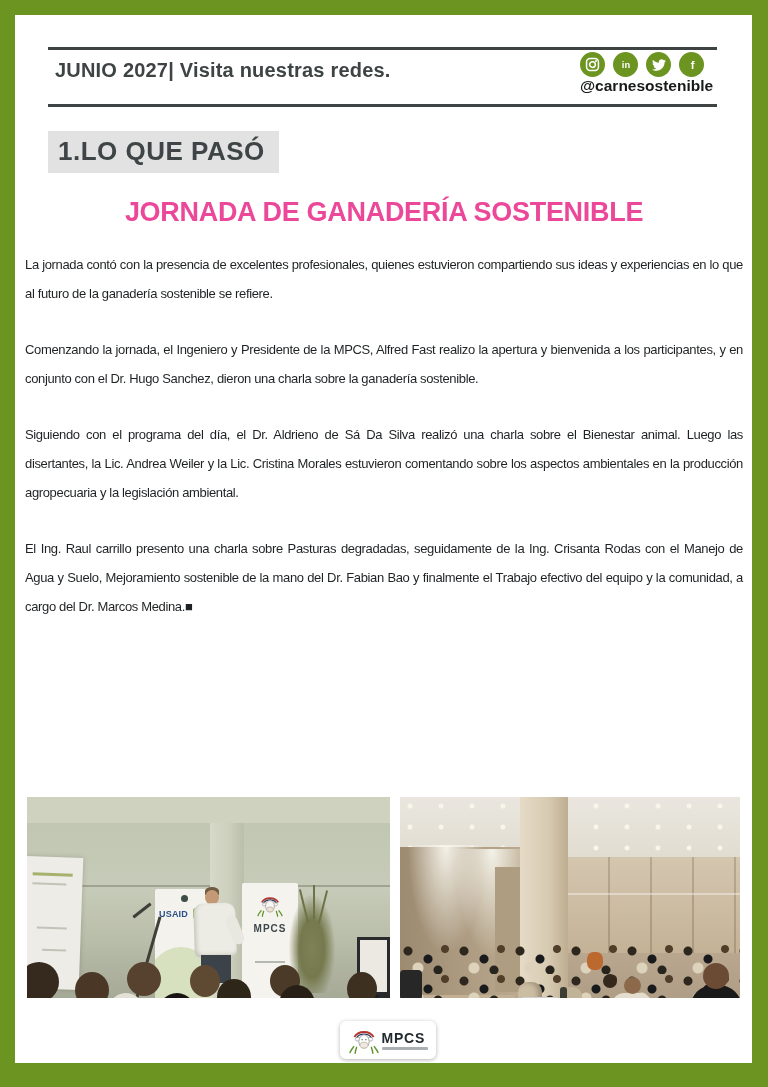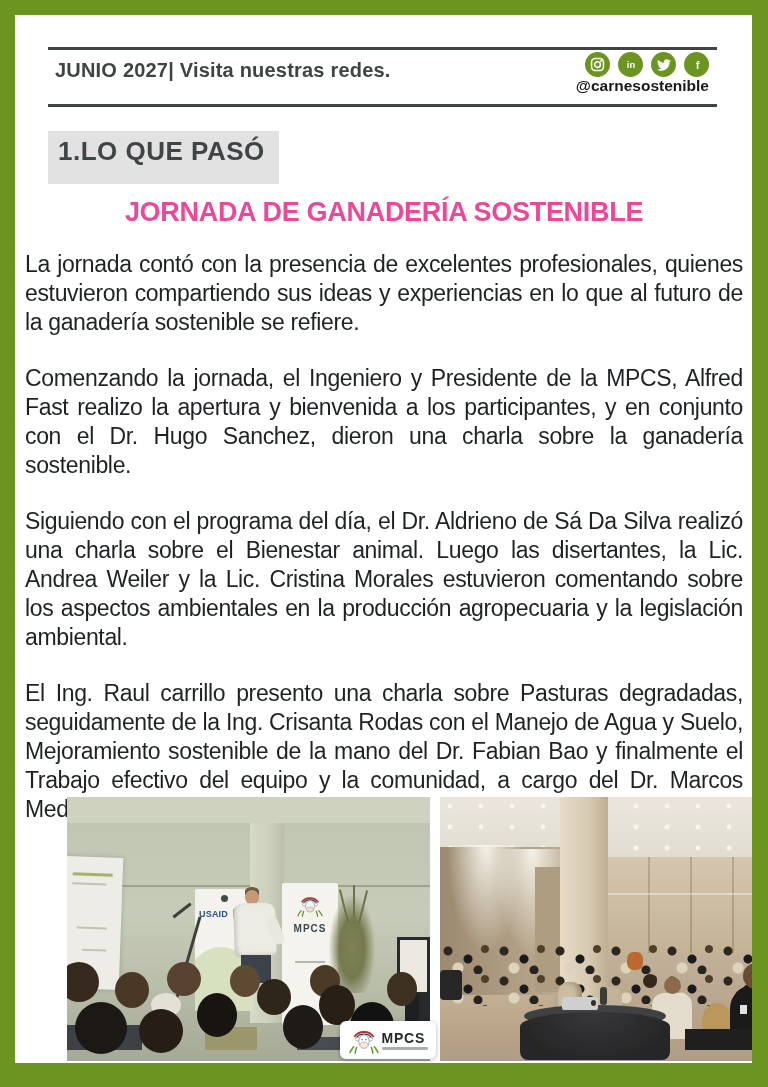--- a/index.html
+++ b/index.html
@@ -6,38 +6,38 @@
   .page{position:relative;width:768px;height:1087px;background:#fff;overflow:hidden;
         font-family:"Liberation Sans","DejaVu Sans",sans-serif;}
   .frame{position:absolute;inset:0;border-style:solid;border-color:#6b9421;
          border-width:15px 16px 24px 15px;pointer-events:none;z-index:60;}
 
   
   .rule{position:absolute;left:48px;width:669px;height:3px;background:#3e4344;}
   .rule-top{top:47px;} .rule-bottom{top:104px;}
   .masthead{position:absolute;left:55px;top:59px;font-size:20px;font-weight:bold;
             color:#3e4344;letter-spacing:.2px;}
-  .social{position:absolute;left:559px;top:52px;width:150px;display:flex;
-          flex-direction:column;align-items:flex-end;}
+  .social{position:absolute;left:580px;top:52px;width:150px;display:flex;
+          flex-direction:column;align-items:flex-start;}
   .icons{display:flex;gap:8px;}
   .sicon{width:25px;height:25px;border-radius:50%;background:#6b9421;display:flex;
          align-items:center;justify-content:center;}
   .handle{margin-top:0;font-size:15.5px;font-weight:bold;color:#17191a;white-space:nowrap;}
 
   
   .section-label{position:absolute;left:48px;top:131px;background:#e2e2e2;color:#3f4546;
-                 font-size:26px;font-weight:bold;padding:5px 14px 17px 10px;letter-spacing:.5px;}
+                 font-size:26px;font-weight:bold;padding:5px 14px 6px 10px;letter-spacing:.5px;}
   .article-title{position:absolute;left:25px;top:197px;width:718px;margin:0;text-align:center;
                  font-size:27px;font-weight:bold;color:#ec4899;letter-spacing:-.3px;}
   .article-body{position:absolute;left:25px;top:250px;width:718px;}
-  .article-body p{margin:0 0 27px 0;font-size:23px;line-height:29px;color:#1f2224;
+  .article-body p{margin:0 0 27px 0;font-size:13px;line-height:29px;color:#1f2224;
                   text-align:justify;letter-spacing:-.35px;}
 
   
-  .photo{position:absolute;top:797px;height:264px;overflow:hidden;margin-left:40px;}
+  .photo{position:absolute;top:797px;height:201px;overflow:hidden;}
   .photo *{position:absolute;}
   .photo::after{content:"";position:absolute;inset:0;background:rgba(110,95,55,.05);}
 
   
   .photo-left{left:27px;width:363px;
     background:linear-gradient(180deg,#c3cbb6 0%,#ccd1c0 45%,#bdc4b0 70%,#a8ad9c 100%);}
   .pl-ceiling{left:0;top:0;width:100%;height:26px;background:#d4d9c7;}
   .pl-rail{left:0;top:88px;width:100%;height:2px;background:rgba(110,115,95,.45);}
   .pl-pillar{left:183px;top:26px;width:34px;height:200px;
     background:linear-gradient(90deg,#dde0d1,#d2d6c5 55%,#bfc4b1);}

